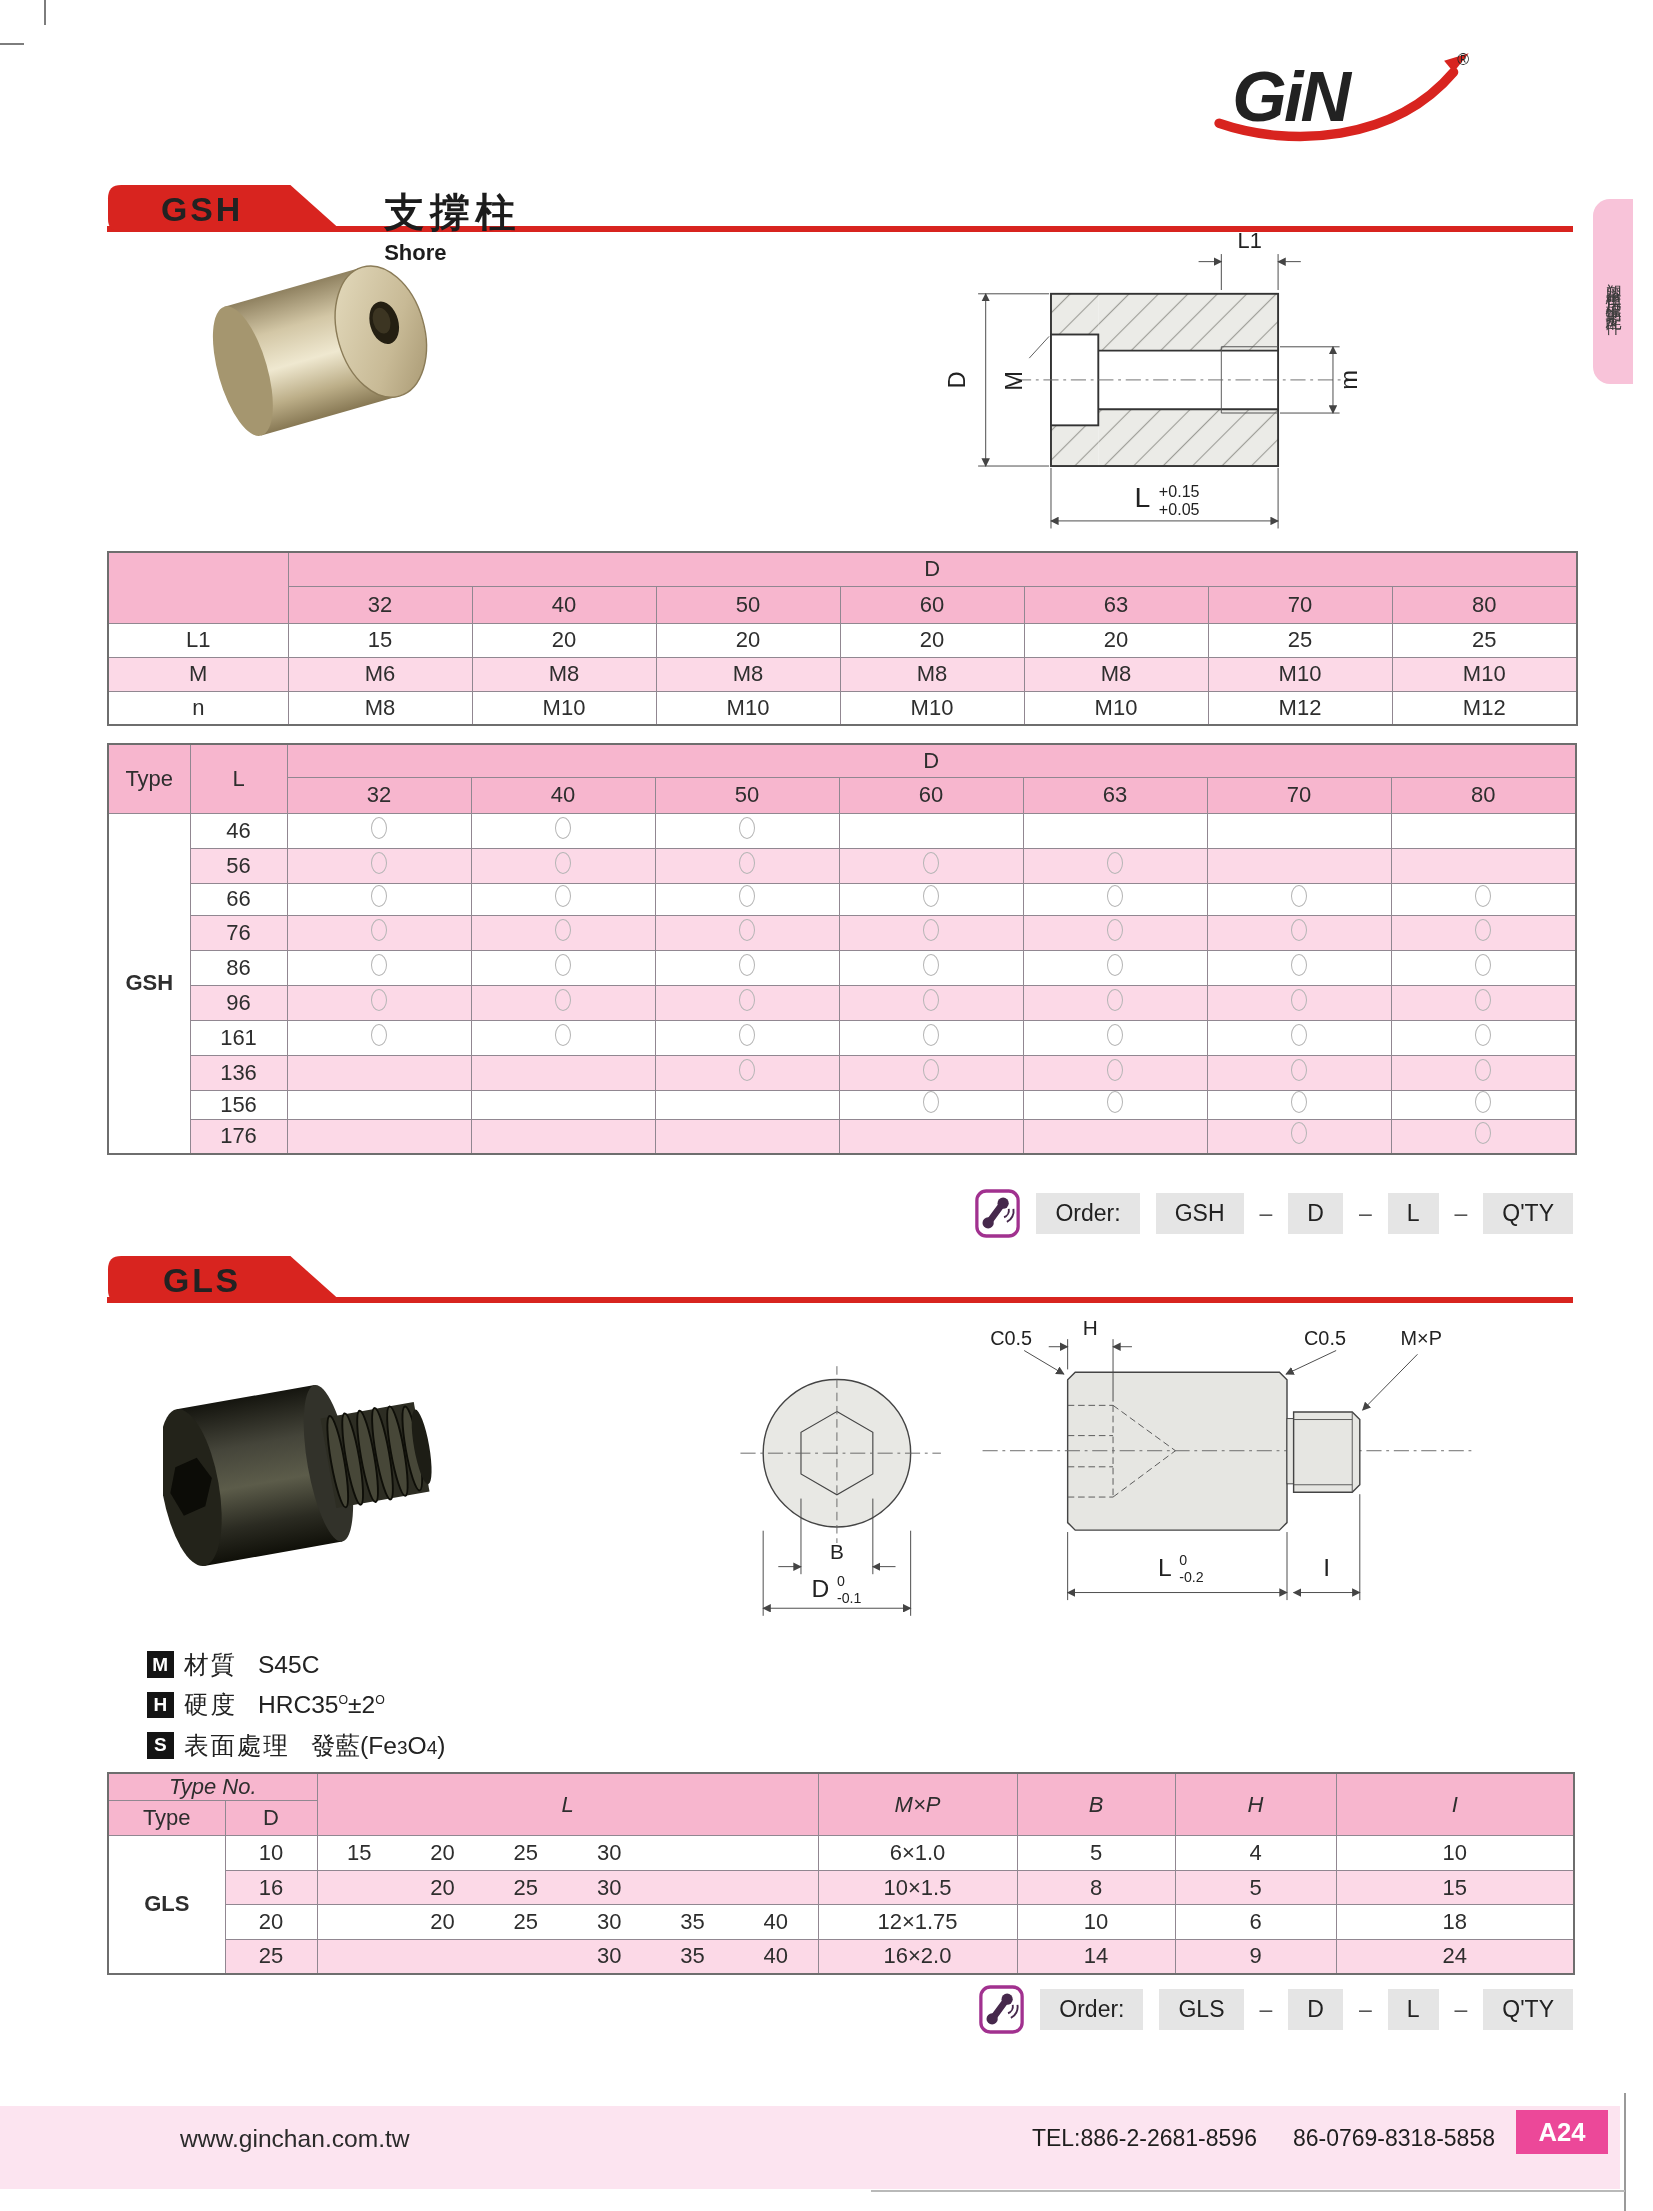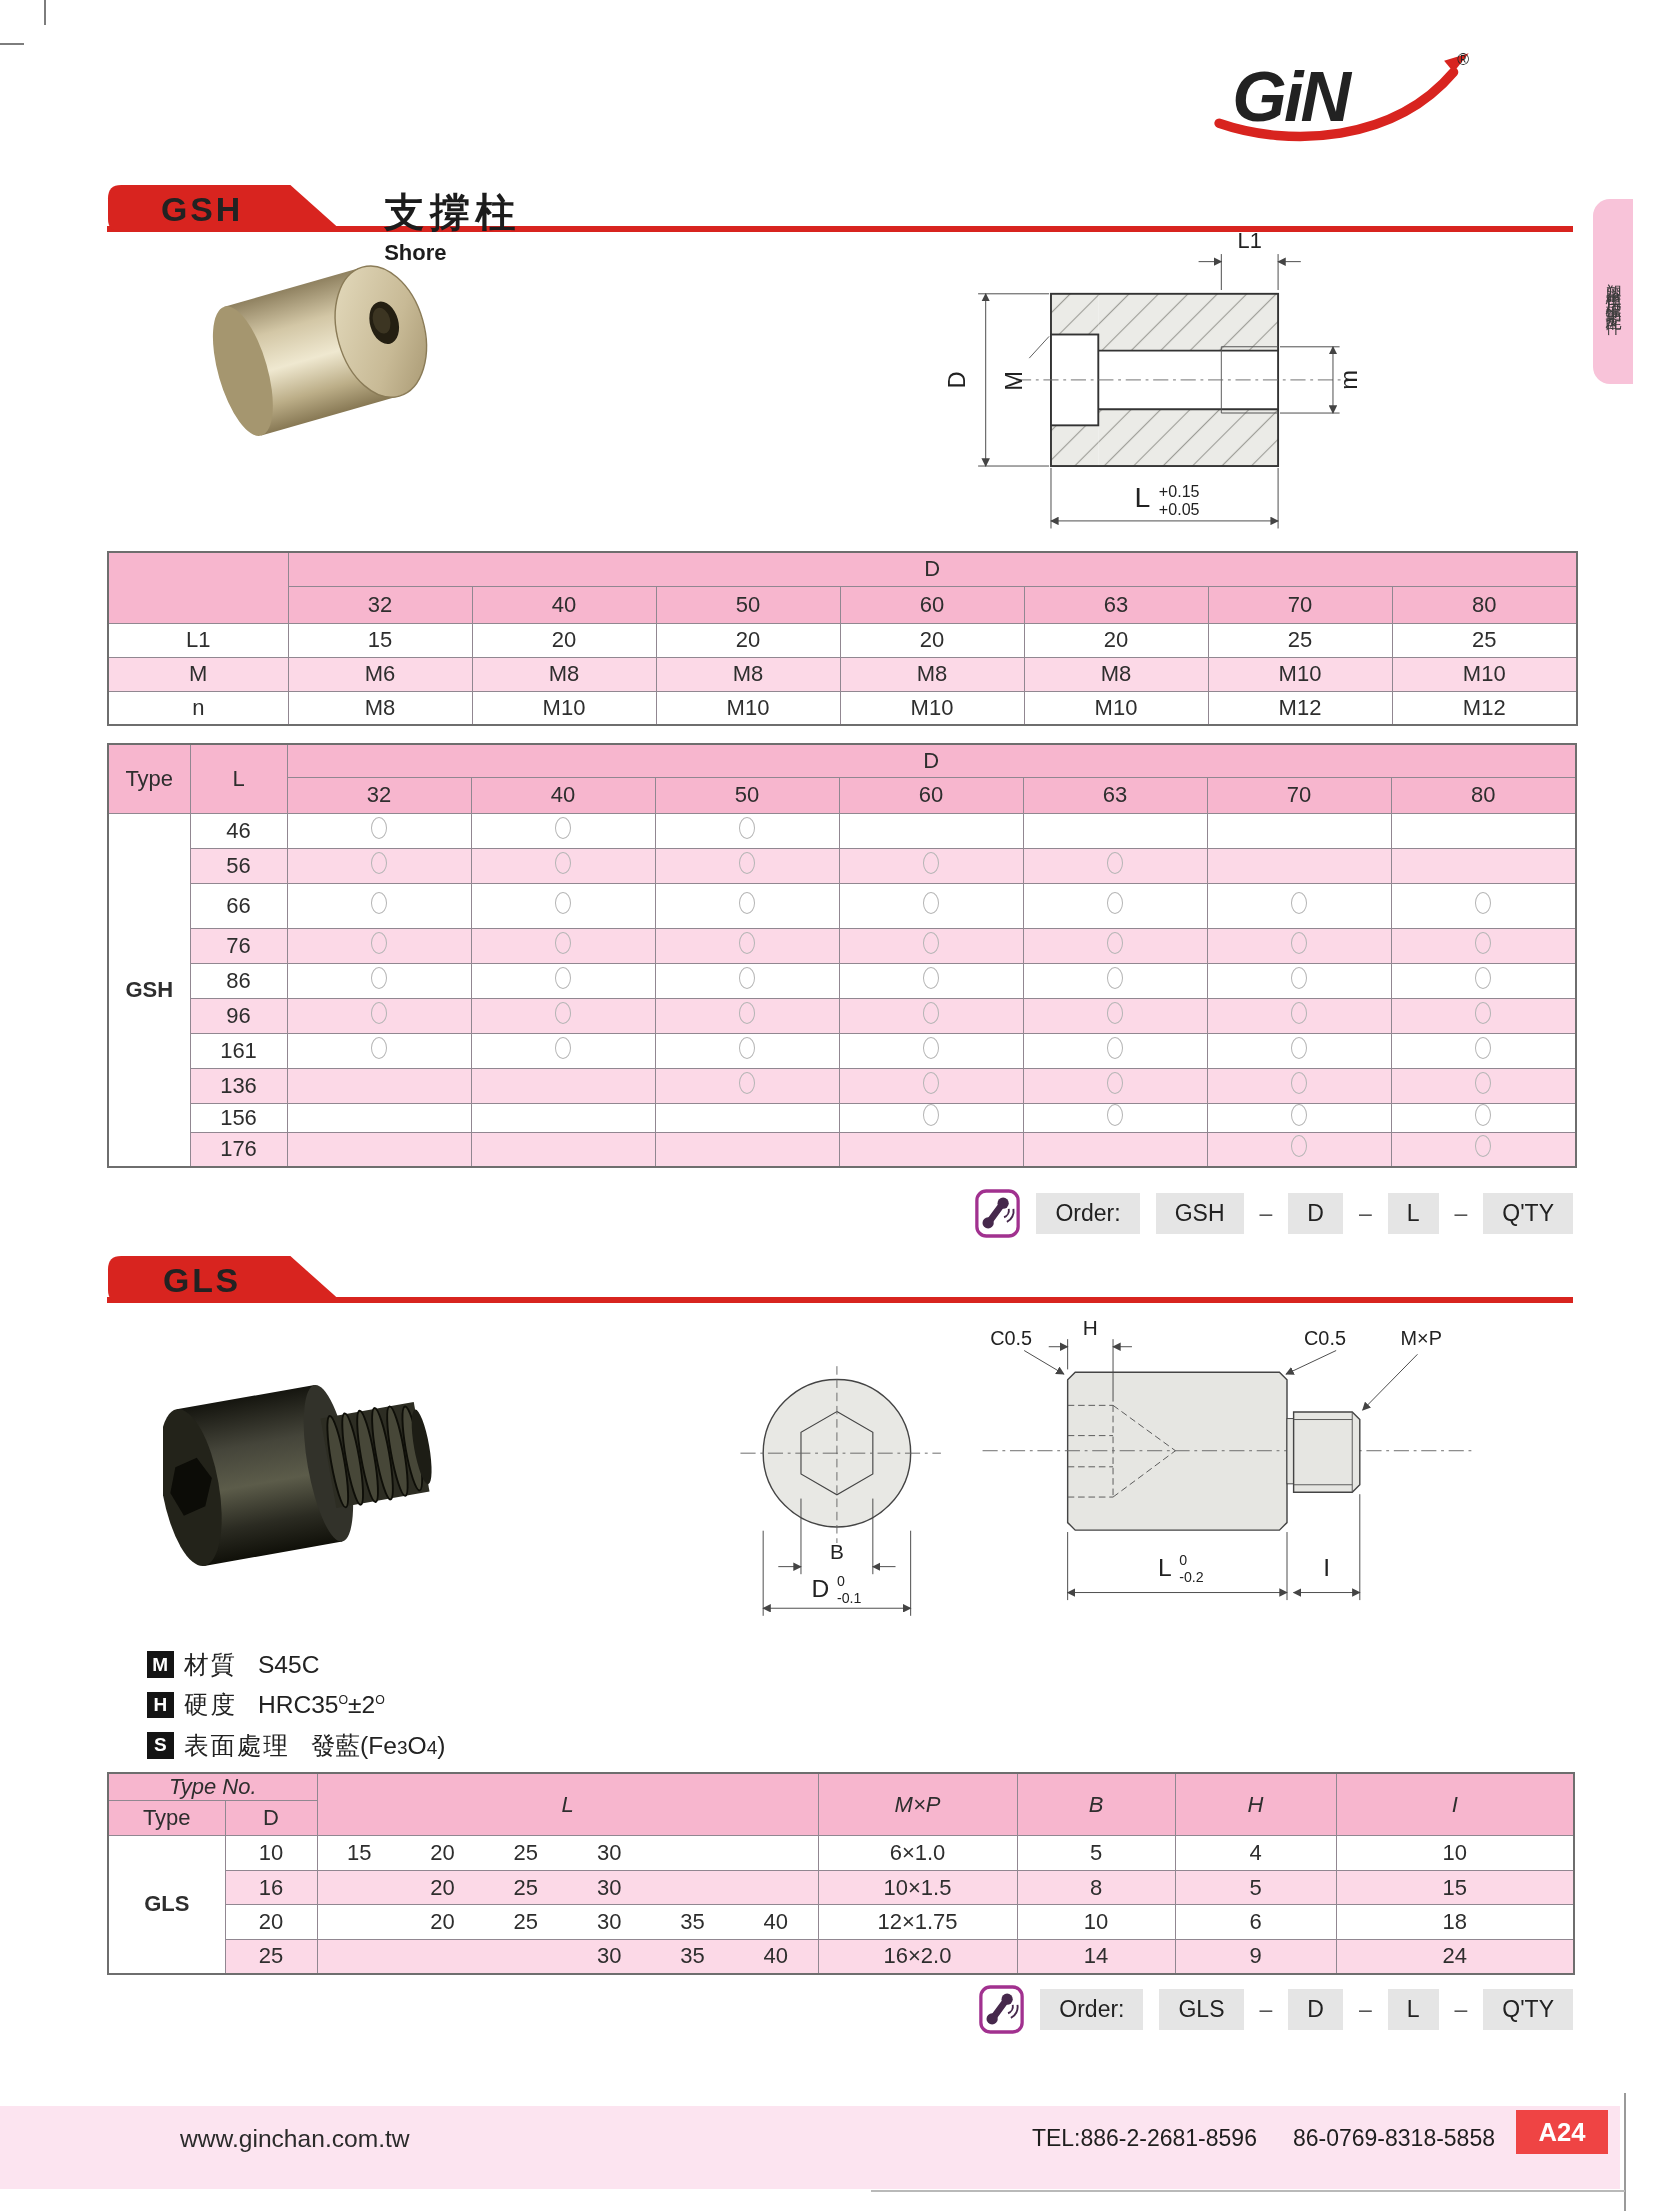--- a/index.html
+++ b/index.html
@@ -49,21 +49,21 @@
               display:flex;align-items:center;justify-content:center;flex:0 0 26.5px;}
   .note-zh{font-size:24.6px;margin-left:10.4px;letter-spacing:1.9px;}
   .note-val{font-size:24.6px;margin-left:21px;}
   .note-val sup{font-size:12.3px;}
   .note-val .small{font-size:19px;}
 
   
   .footer-bar{background:#fce4f0;}
   .footer-web{font-size:24.6px;color:#2b2b2b;}
   .footer-tel{font-size:23px;color:#1e1e1e;white-space:nowrap;}
-  .page-badge{background:#ef4444;color:#fff;font-weight:bold;font-size:25.6px;
+  .page-badge{background:#ec4899;color:#fff;font-weight:bold;font-size:25.6px;
               display:flex;align-items:center;justify-content:center;}
 
   
   svg text{font-family:"Liberation Sans","DejaVu Sans",sans-serif;fill:#222;}
 </style>
 </head>
 <body>
 
 <div id="page">
 
@@ -269,21 +269,21 @@
         <tr class="pinkrow" style="height: 35px;">
           <td class="rowlab">56</td>
           <td><span class="circ"></span></td>
           <td><span class="circ"></span></td>
           <td><span class="circ"></span></td>
           <td><span class="circ"></span></td>
           <td><span class="circ"></span></td>
           <td></td>
           <td></td>
         </tr>
-        <tr class="whiterow" style="height: 45px; border-radius: 15px;">
+        <tr class="whiterow" style="height: 32px; border-radius: 15px;">
           <td class="rowlab">66</td>
           <td><span class="circ"></span></td>
           <td><span class="circ"></span></td>
           <td><span class="circ"></span></td>
           <td><span class="circ"></span></td>
           <td><span class="circ"></span></td>
           <td><span class="circ"></span></td>
           <td><span class="circ"></span></td>
         </tr>
         <tr class="pinkrow" style="height: 35px;">

